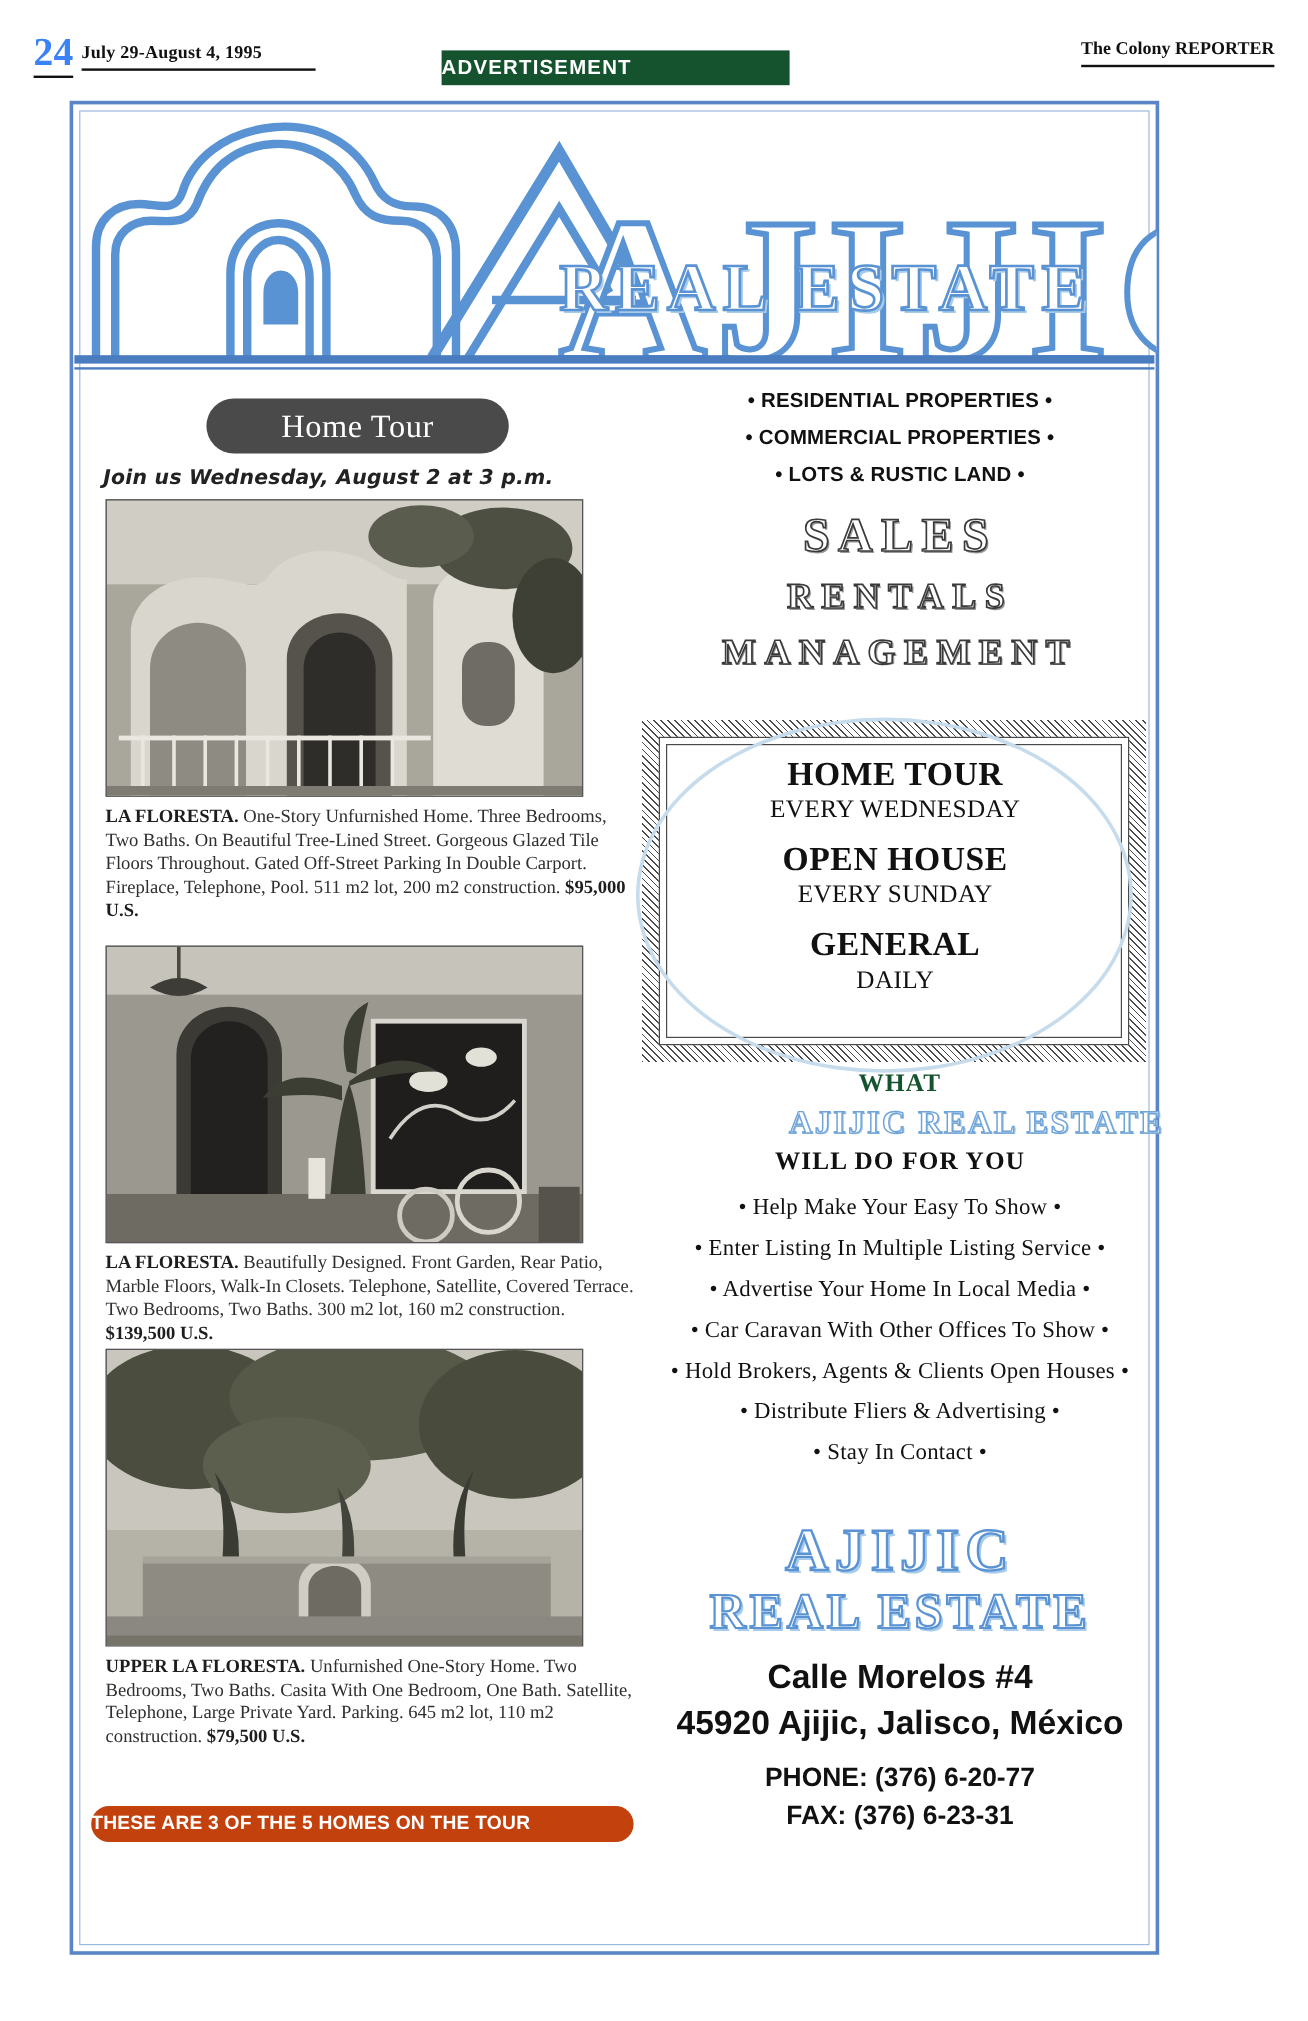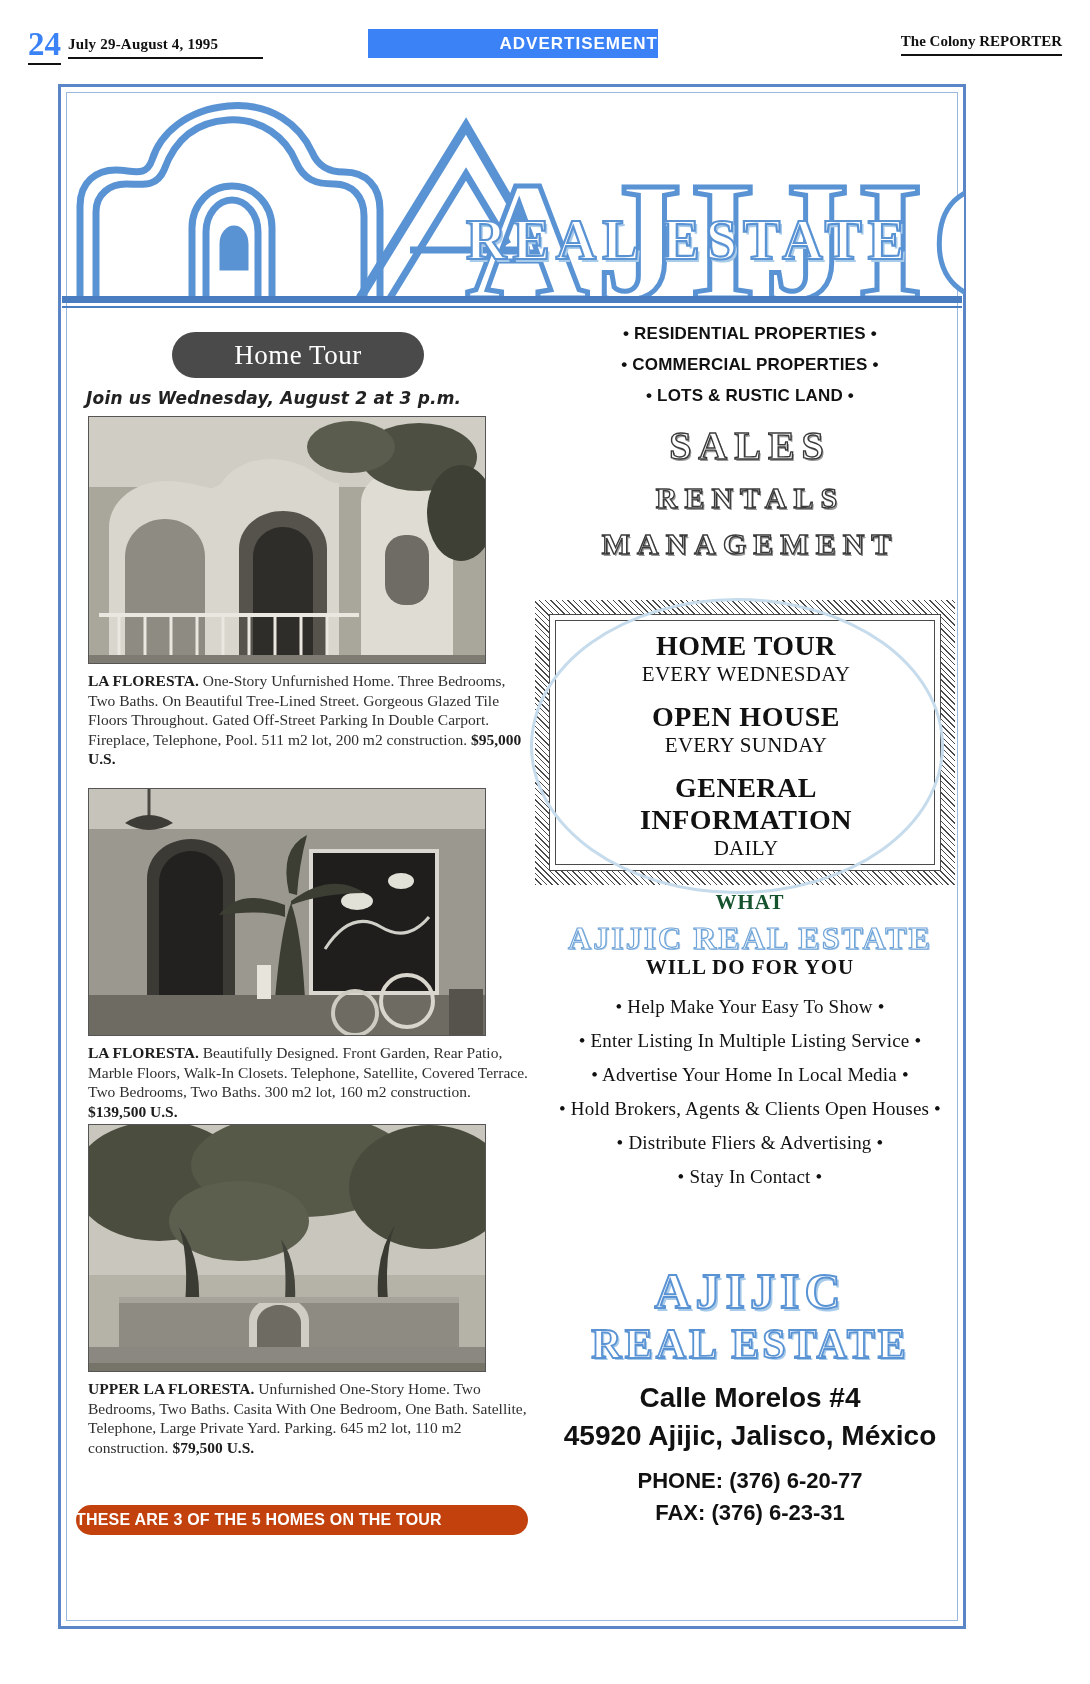--- a/index.html
+++ b/index.html
@@ -40,29 +40,29 @@
     font-size: 15px;
     font-weight: bold;
     color: #111;
     letter-spacing: 0.2px;
     border-bottom: 2px solid #111;
     padding-bottom: 4px;
     width: 195px;
   }
   #advert-banner {
     position: absolute;
-    left: 368px; top: 29px;
+    left: 368px; top: 42px;
     width: 290px; height: 29px;
-    background: #3b82f6;
+    background: #14532d;
     color: #ffffff;
     font-family: "Liberation Sans", sans-serif;
     font-size: 17px;
     font-weight: bold;
     letter-spacing: 1px;
-    text-align: right;
+    text-align: left;
     line-height: 29px;
   }
   #masthead-paper {
     position: absolute;
     right: 28px; top: 33px;
     font-family: "Liberation Serif", serif;
     font-size: 15px;
     font-weight: bold;
     color: #111;
     border-bottom: 2px solid #111;
@@ -253,23 +253,23 @@
     font-family: "Liberation Serif", serif;
     font-size: 21px;
     font-weight: bold;
     color: #14532d;
     letter-spacing: 1px;
   }
   #ajijic-blue-line {
     position: absolute;
     left: 530px; top: 920px;
     width: 440px;
-    text-align: center;
-    font-family: "Liberation Serif", serif;
-    font-size: 32px;
+    text-align: right;
+    font-family: "Liberation Serif", serif;
+    font-size: 27px;
     font-weight: bold;
     color: #ffffff;
     letter-spacing: 2px;
     -webkit-text-stroke: 1.2px #6fa4d8;
     text-shadow: 1.4px 1.4px 0 #a8c9e8;
   }
   #willdo-line {
     position: absolute;
     left: 540px; top: 955px;
     width: 420px;
@@ -535,33 +535,33 @@
   <div id="info-box-inner">
     <div id="info-box-inner2"></div>
   </div>
 </div>
 <div id="info-content">
   <div class="info-big" style="margin-top:26px;">HOME TOUR</div>
   <div class="info-small">EVERY WEDNESDAY</div>
   <div class="info-big" style="margin-top:14px;">OPEN HOUSE</div>
   <div class="info-small">EVERY SUNDAY</div>
   <div class="info-big" style="margin-top:14px;">GENERAL</div>
-  <div class="info-big">INFORMATION</div>
   <div class="info-small">DAILY</div>
 </div>
 <div id="oval"></div>
 
 <div id="what-word">WHAT</div>
 <div id="ajijic-blue-line">AJIJIC  REAL ESTATE</div>
 <div id="willdo-line">WILL DO FOR YOU</div>
 
 <div id="services-list">
   <div>• Help Make Your Easy To Show •</div>
   <div>• Enter Listing In Multiple Listing Service •</div>
   <div>• Advertise Your Home In Local Media •</div>
+  <div>• Car Caravan With Other Offices To Show •</div>
   <div>• Hold Brokers, Agents &amp; Clients Open Houses •</div>
   <div>• Distribute Fliers &amp; Advertising •</div>
   <div>• Stay In Contact •</div>
 </div>
 
 <div id="bottom-ajijic">AJIJIC</div>
 <div id="bottom-realestate">REAL ESTATE</div>
 <div id="addr1">Calle Morelos #4</div>
 <div id="addr2">45920 Ajijic, Jalisco, México</div>
 <div id="phone">PHONE: (376) 6-20-77</div>

